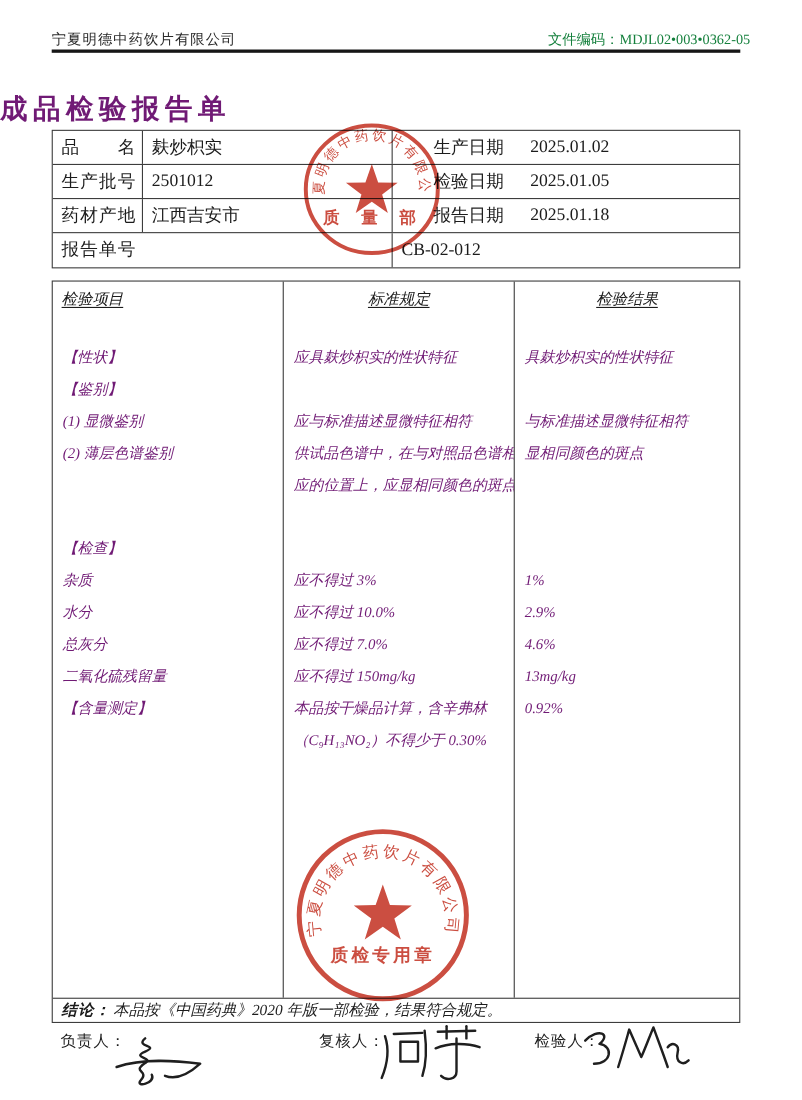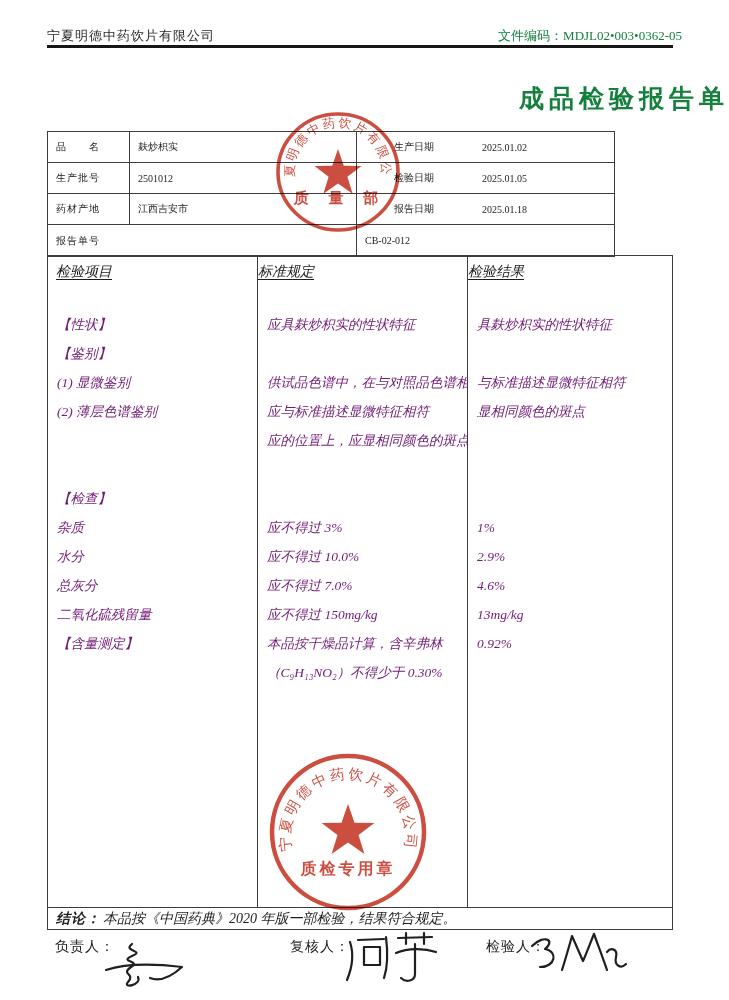--- a/index.html
+++ b/index.html
@@ -5,38 +5,38 @@
   html,body{margin:0;padding:0;background:#ffffff;}
   .page{
     position:relative;width:729px;height:1000px;margin:0 auto;background:#ffffff;
     font-family:"Liberation Serif","DejaVu Serif",serif;color:#1c1c1c;overflow:hidden;
   }
   
   .hdr-company{position:absolute;left:47px;top:27px;font-size:13px;letter-spacing:1px;color:#2a2a2a;}
   .hdr-code{position:absolute;right:47px;top:27px;font-size:13px;color:#15803d;}
   .hdr-rule{position:absolute;left:47px;top:45px;width:626px;height:3px;background:#161616;}
   
-  .title{position:absolute;left:0;top:82px;width:729px;text-align:right;
-         font-size:25px;font-weight:bold;letter-spacing:5px;color:#15803d;}
+  .title{position:absolute;left:0;top:82px;width:729px;text-align:left;
+         font-size:25px;font-weight:bold;letter-spacing:5px;color:#701a75;}
   
-  .itable{position:absolute;left:47px;top:131px;width:568px;border:1px solid #3d3d3d;box-sizing:border-box;font-size:10px;}
+  .itable{position:absolute;left:47px;top:118px;width:626px;border:1px solid #3d3d3d;box-sizing:border-box;font-size:16px;}
   .irow{display:grid;grid-template-columns:81px 227px 1fr;height:31px;border-bottom:1px solid #3d3d3d;box-sizing:border-box;}
   .irow:last-child{border-bottom:none;grid-template-columns:308px 1fr;}
   .icell{display:flex;align-items:center;padding-left:8px;box-sizing:border-box;overflow:hidden;}
   .icell.bl{border-left:1px solid #3d3d3d;}
   .ilabel{letter-spacing:1px;}
   .rlabel{display:inline-block;width:88px;margin-left:29px;}
   
   .mtable{position:absolute;left:47px;top:255px;width:626px;height:675px;border:1px solid #3d3d3d;box-sizing:border-box;font-style:italic;}
   .mbody{display:grid;grid-template-columns:210px 210px 1fr;height:651px;}
   .mcol{box-sizing:border-box;overflow:hidden;}
   .mcol.br{border-right:1px solid #3d3d3d;}
   .colhead{margin-top:7px;font-size:14px;text-decoration:underline;text-underline-offset:3px;}
   .colhead.left{text-align:left;padding-left:8px;}
-  .colhead.center{text-align:left;}
+  .colhead.center{text-align:center;}
   .lines{margin-top:29px;}
   .ln{height:29px;line-height:29px;font-size:13.5px;white-space:nowrap;padding-left:9px;color:#701a75;}
   .mconc{height:23px;border-top:1px solid #3d3d3d;box-sizing:border-box;display:flex;align-items:center;
          padding-left:8px;font-size:14px;}
   .mconc .clabel{font-weight:bold;margin-right:2px;letter-spacing:1px;}
   
   .fgroup{position:absolute;top:938px;font-size:14px;letter-spacing:1px;}
   .sig{position:absolute;}
   .sig path{fill:none;stroke:#1f1f1f;stroke-width:2.2;stroke-linecap:round;stroke-linejoin:round;}
   
@@ -103,22 +103,22 @@
           <div class="ln">二氧化硫残留量</div>
           <div class="ln">【含量测定】</div>
           <div class="ln"></div>
         </div>
       </div>
       <div class="mcol br">
         <div class="colhead center">标准规定</div>
         <div class="lines">
           <div class="ln">应具麸炒枳实的性状特征</div>
           <div class="ln"></div>
+          <div class="ln">应与标准描述显微特征相符</div>
           <div class="ln">供试品色谱中，在与对照品色谱相</div>
-          <div class="ln">应与标准描述显微特征相符</div>
           <div class="ln">应的位置上，应显相同颜色的斑点</div>
           <div class="ln"></div>
           <div class="ln"></div>
           <div class="ln">应不得过 3%</div>
           <div class="ln">应不得过 10.0%</div>
           <div class="ln">应不得过 7.0%</div>
           <div class="ln">应不得过 150mg/kg</div>
           <div class="ln">本品按干燥品计算，含辛弗林</div>
           <div class="ln">（C₉H₁₃NO₂）不得少于 0.30%</div>
         </div>

